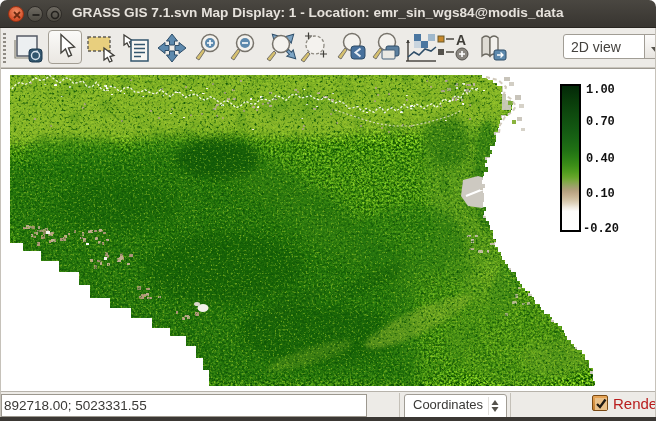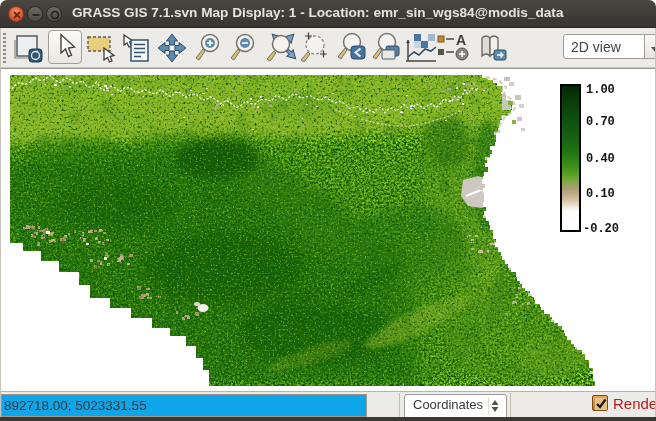--- a/index.html
+++ b/index.html
@@ -29,21 +29,21 @@
 background:linear-gradient(#fcfbfa,#e8e5e0);border-left:1px solid #a19d95;
 border-radius:0 3px 3px 0;}
 #combo .arr{position:absolute;right:8px;top:12px;width:0;height:0;
 border-left:5px solid transparent;border-right:5px solid transparent;
 border-top:6px solid #55524c;}
 #mappanel{position:absolute;left:0;top:68px;width:656px;height:323px;
 background:#ffffff;border-top:1px solid #9c9890;}
 #statusbar{position:absolute;left:0;top:391px;width:656px;height:26px;
 background:#edebe7;border-top:1px solid #b7b3ab;}
 #coordfield{position:absolute;left:1px;top:2px;width:366px;height:23px;
-background:#0ea5e9;border:1px solid #9c988f;}
+background:#ffffff;border:1px solid #9c988f;}
 #coordfield span{position:absolute;left:2px;top:3px;font-size:13.5px;color:#3a3936;}
 #statcombo{position:absolute;left:404px;top:2px;width:103px;height:34px;
 background:#fff;border:1px solid #a19d95;border-radius:3px;}
 #statcombo .txt{position:absolute;left:8px;top:2px;font-size:13px;color:#3a3936;}
 #statdiv1{position:absolute;left:399px;top:1px;width:1px;height:24px;background:#c4c0b8;}
 #statdiv2{position:absolute;left:510px;top:1px;width:1px;height:24px;background:#c4c0b8;}
 #chk{position:absolute;left:592px;top:3px;width:16px;height:16px;
 background:linear-gradient(#e8a759,#c07c2e);border:1px solid #7a4a14;border-radius:2px;}
 #chklab{position:absolute;left:613px;top:3px;font-size:15px;color:#b91c1c;}
 #bottombar{position:absolute;left:0;top:417px;width:656px;height:4px;background:#3b3834;}

